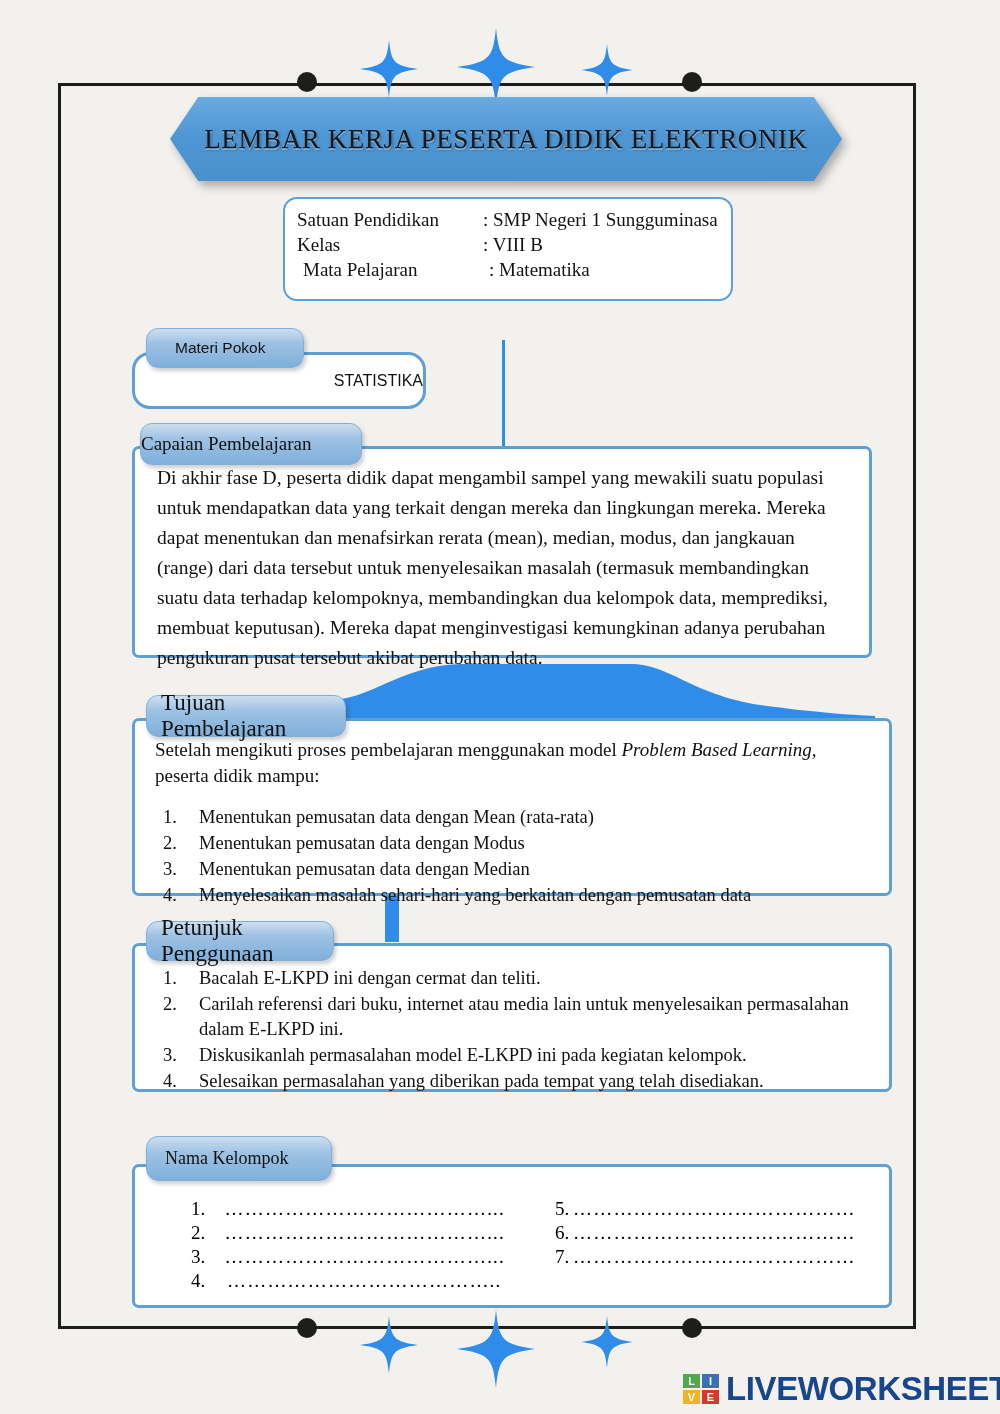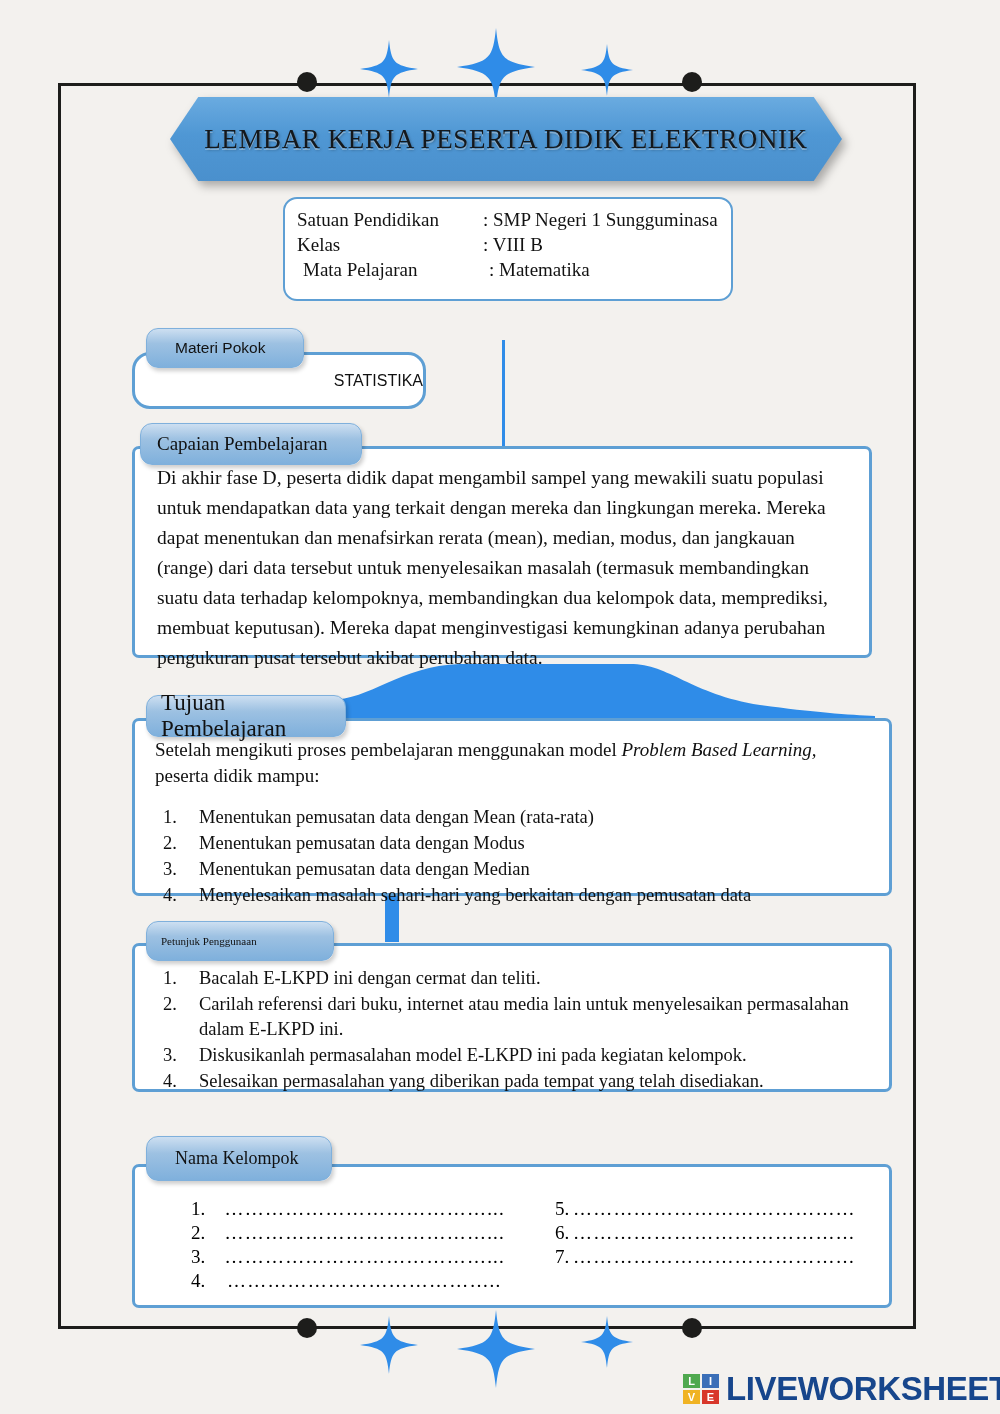--- a/index.html
+++ b/index.html
@@ -193,21 +193,21 @@
 
   <div class="tab" style="left:146px;top:312px;width:158px;height:40px;padding-left:28px;">
     <span style="font-family:'Liberation Sans',sans-serif;font-size:15.5px;">Materi Pokok</span>
   </div>
   <div class="panel flat" style="left:132px;top:352px;width:294px;height:57px;display:flex;align-items:center;justify-content:flex-end;">
     <span style="font-family:'Liberation Sans',sans-serif;font-size:16px;color:#101010;">STATISTIKA</span>
   </div>
 
   <div class="vline" style="left:502px;top:340px;width:3px;height:110px;"></div>
 
-  <div class="tab" style="left:140px;top:407px;width:222px;height:42px;padding-left:16px;">
+  <div class="tab" style="left:140px;top:407px;width:222px;height:42px;">
     <span style="font-size:19px;">Capaian Pembelajaran</span>
   </div>
   <div class="panel" style="left:132px;top:446px;width:740px;height:212px;padding:14px 26px 0 22px;">
     <div class="ptext">Di akhir fase D, peserta didik dapat mengambil sampel yang mewakili suatu populasi untuk mendapatkan data yang terkait dengan mereka dan lingkungan mereka. Mereka dapat menentukan dan menafsirkan rerata (mean), median, modus, dan jangkauan (range) dari data tersebut untuk menyelesaikan masalah (termasuk membandingkan suatu data terhadap kelompoknya, membandingkan dua kelompok data, memprediksi, membuat keputusan). Mereka dapat menginvestigasi kemungkinan adanya perubahan pengukuran pusat tersebut akibat perubahan data.</div>
   </div>
 
   <div class="swoosh" style="left:330px;top:660px;width:545px;height:58px;">
     <svg width="545" height="58" viewBox="0 0 545 58" preserveAspectRatio="none">
       <path d="M0 58 L0 40 C40 40 70 6 130 4 L300 4 C340 4 360 34 430 45 C480 52 520 55 545 56 L545 58 Z" fill="#2f8ce8"></path>
     </svg>
@@ -224,32 +224,32 @@
       <li><span class="num">1.</span><span>Menentukan pemusatan data dengan Mean (rata-rata)</span></li>
       <li><span class="num">2.</span><span>Menentukan pemusatan data dengan Modus</span></li>
       <li><span class="num">3.</span><span>Menentukan pemusatan data dengan Median</span></li>
       <li><span class="num">4.</span><span>Menyelesaikan masalah sehari-hari yang berkaitan dengan pemusatan data</span></li>
     </ol>
   </div>
 
   <div class="vline" style="left:385px;top:894px;width:14px;height:48px;"></div>
 
   <div class="tab" style="left:146px;top:905px;width:188px;height:40px;padding-left:14px;">
-    <span style="font-size:11px;">Petunjuk Penggunaan</span>
+    <span style="font-size:23px;">Petunjuk Penggunaan</span>
   </div>
   <div class="panel" style="left:132px;top:943px;width:760px;height:149px;padding:20px 24px 0 20px;">
     <ol class="numlist">
       <li><span class="num">1.</span><span>Bacalah E-LKPD ini dengan cermat dan teliti.</span></li>
       <li><span class="num">2.</span><span>Carilah referensi dari buku, internet atau media lain untuk menyelesaikan permasalahan dalam E-LKPD ini.</span></li>
       <li><span class="num">3.</span><span>Diskusikanlah permasalahan model E-LKPD ini pada kegiatan kelompok.</span></li>
       <li><span class="num">4.</span><span>Selesaikan permasalahan yang diberikan pada tempat yang telah disediakan.</span></li>
     </ol>
   </div>
 
-  <div class="tab" style="left:146px;top:1120px;width:186px;height:45px;padding-left:28px;">
+  <div class="tab" style="left:146px;top:1120px;width:186px;height:45px;padding-left:18px;">
     <span style="font-size:18px;">Nama Kelompok</span>
   </div>
   <div class="panel" style="left:132px;top:1164px;width:760px;height:144px;padding:30px 0 0 0;">
     <div style="display:flex;">
       <div style="width:370px;padding-left:56px;box-sizing:border-box;">
         <div style="display:flex;font-size:19px;line-height:24px;">
             <span style="width:36px;">1.</span>
             <span class="dots">…………………………………...</span>
           </div>
         <div style="display:flex;font-size:19px;line-height:24px;">

